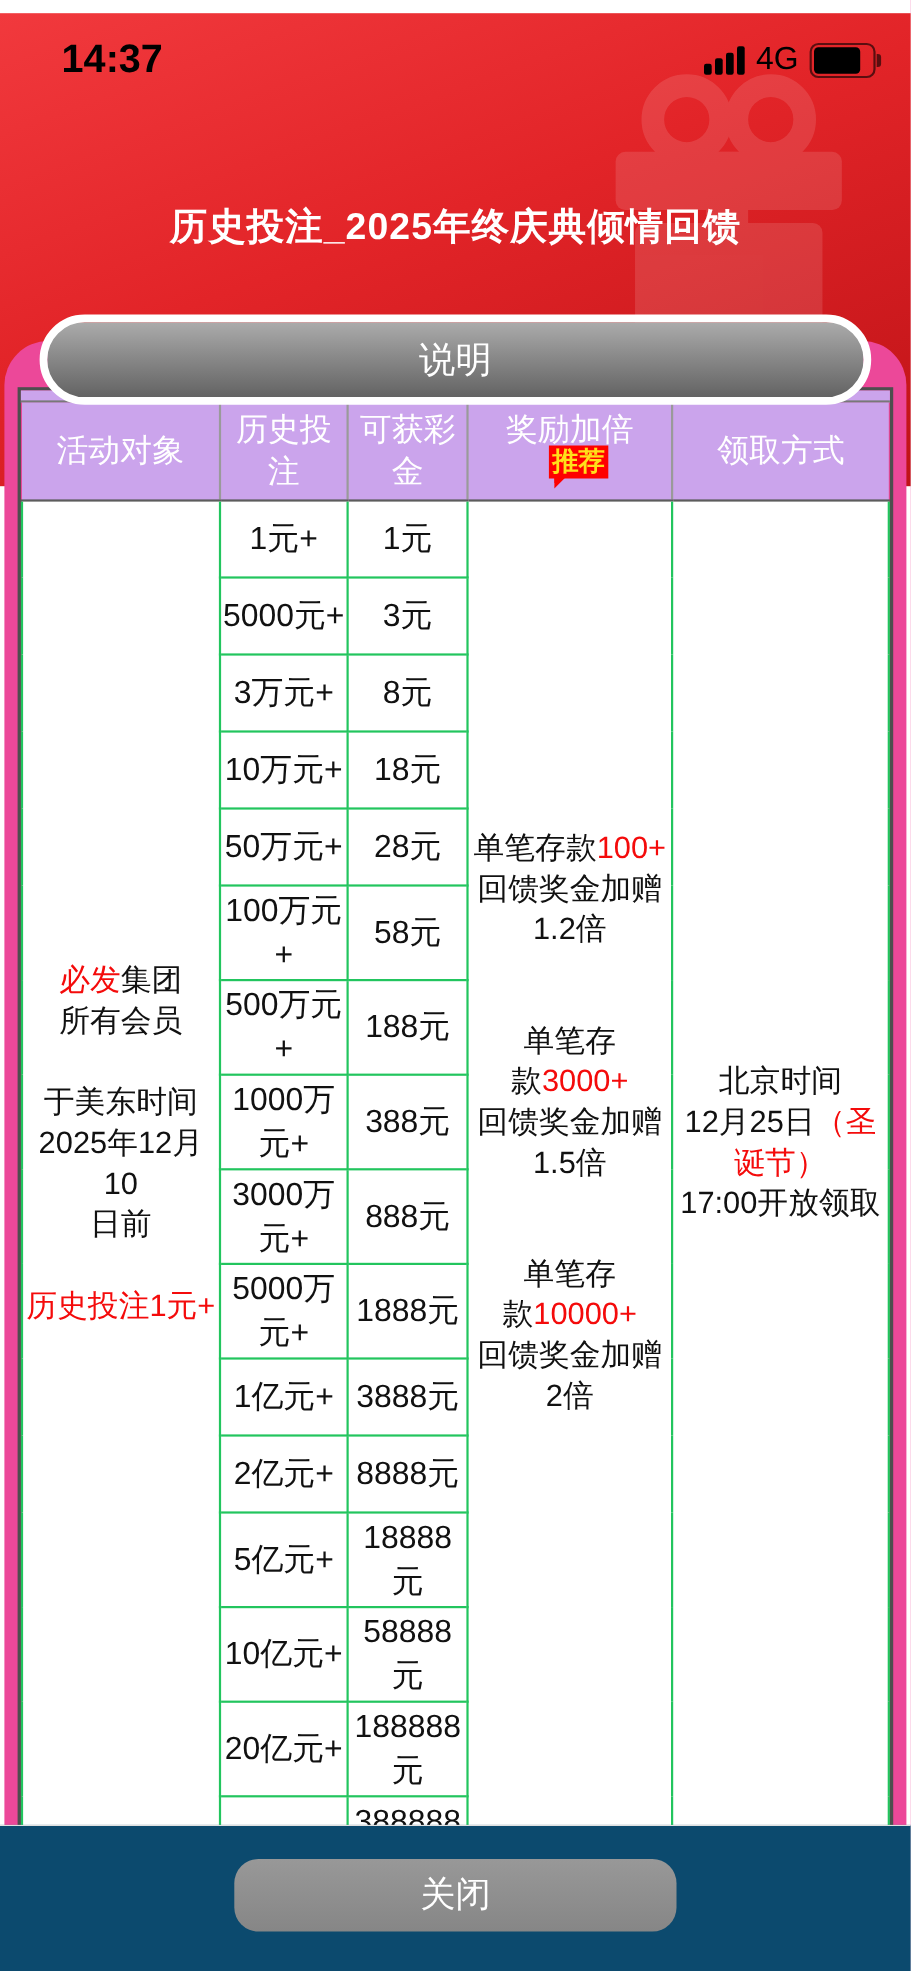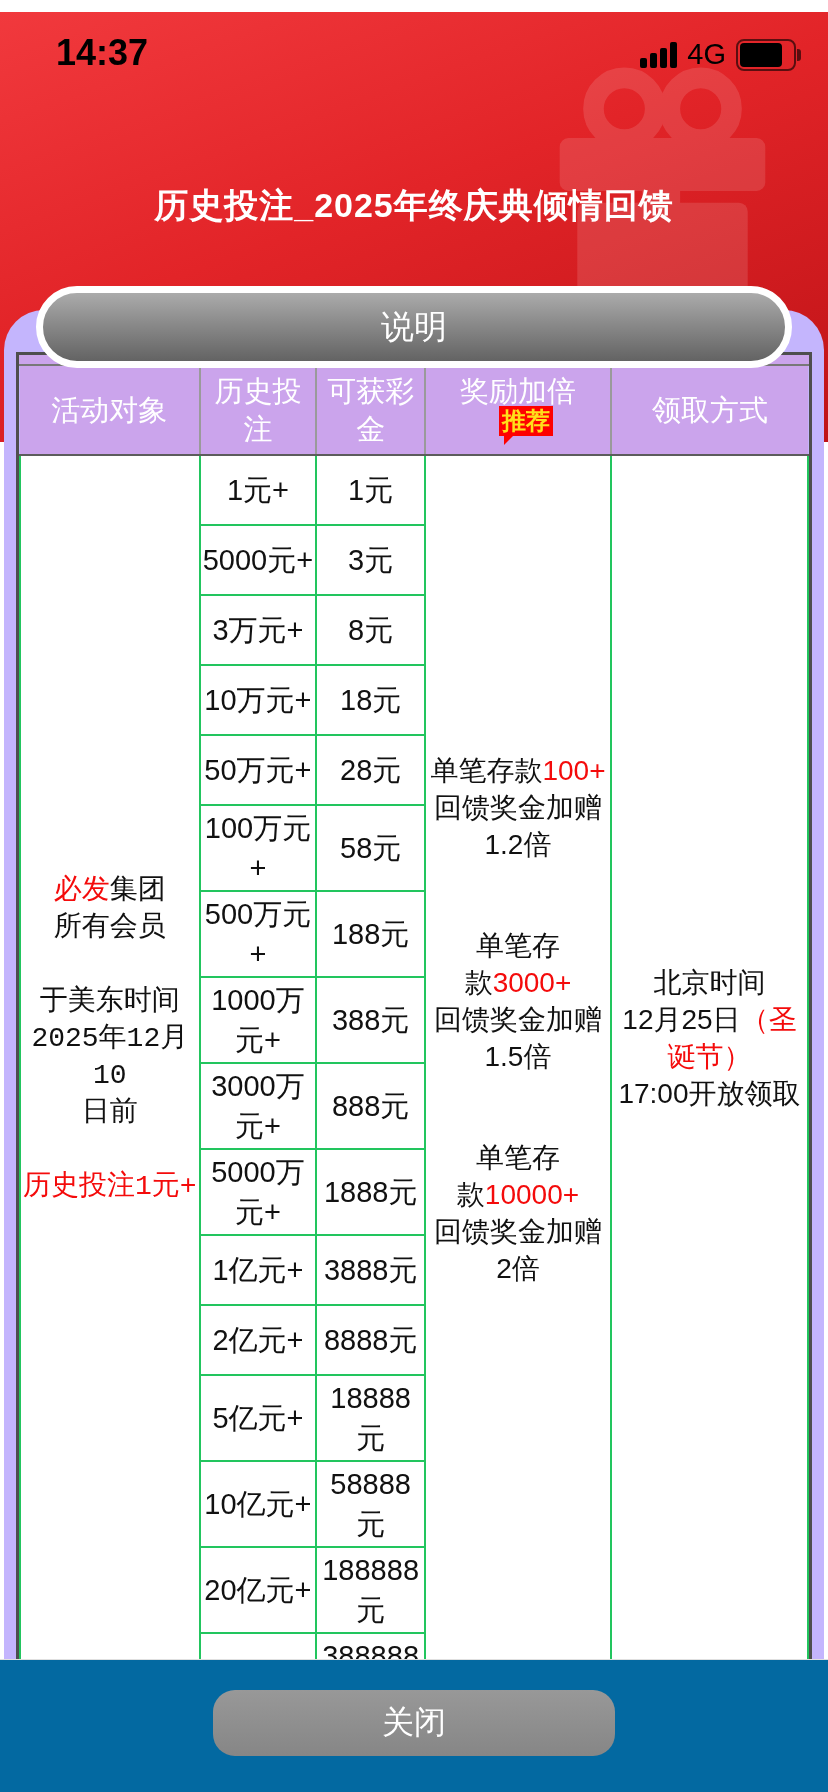--- a/index.html
+++ b/index.html
@@ -37,21 +37,21 @@
   .info-btn{
     position:absolute;left:36px;right:36px;top:248px;height:68px;z-index:3;
     background:linear-gradient(180deg,#ababab 0%,#8a8a8a 45%,#636363 100%);
     border:7px solid #ffffff;border-radius:48px;
     display:flex;align-items:center;justify-content:center;
     color:#fff;font-size:33px;cursor:pointer;margin-top:38px;
   }
   
   .card{
     position:absolute;left:4px;right:4px;top:310px;bottom:0;
-    background:#c4b5fd;border-radius:40px 40px 0 0;z-index:1;overflow:hidden;
+    background:#ec4899;border-radius:40px 40px 0 0;z-index:1;overflow:hidden;
   }
   .table-outer{
     margin:42px 12px 0 12px;
     border:3px solid #4e4e4e;
   }
   .table-topstrip{height:9px;background:#cba4ec;border-bottom:2px solid #787878;}
   table{width:100%;border-collapse:collapse;table-layout:fixed;}
   col.c1{width:22.8%}col.c2{width:14.8%}col.c3{width:13.8%}col.c4{width:23.6%}col.c5{width:25.0%}
   th{
     background:#cba4ec;color:#ffffff;font-weight:normal;
@@ -71,32 +71,32 @@
     background:#fe0100;color:#ffe01a;font-size:24px;font-weight:bold;
     line-height:28px;padding:1px 3px;vertical-align:middle;
   }
   .badge::after{
     content:"";position:absolute;left:5px;bottom:-9px;
     border:5px solid transparent;border-top-color:#fe0100;border-left-color:#fe0100;
   }
   .red{color:#f40b0b;}
   .cell-target,.cell-multiplier,.cell-claim{font-size:28px;line-height:37px;}
   .cell-target{padding-bottom:100px;}
-  .cell-target p{margin:0;font-family:Liberation Mono, monospace;}
+  .cell-target p{margin:0;}
   .cell-target .gap{height:37px;}
   .cell-multiplier{padding-bottom:150px;}
   .mult-block{margin:64px 0;}
   .mult-block:first-child{margin-top:12px;}
   .mult-block:last-child{margin-bottom:0;}
   .ln{white-space:nowrap;}
   .cell-claim{padding-bottom:100px;margin-left:34px;}
   
   .footer{
     position:absolute;left:0;right:0;bottom:0;height:132px;z-index:5;
-    background:#0369a1;border-top:1px solid #e0e0e0;
+    background:#0c4a6e;border-top:1px solid #e0e0e0;
   }
   .close-btn{
     width:402px;height:66px;margin:30px auto 0 auto;
     background:linear-gradient(180deg,#989898,#868686);
     border-radius:22px;display:flex;align-items:center;justify-content:center;
     color:#fff;font-size:32px;cursor:pointer;
   }
   .home-indicator{
     position:absolute;left:50%;transform:translateX(-50%);bottom:13px;
     width:296px;height:11px;border-radius:6px;background:#000;

